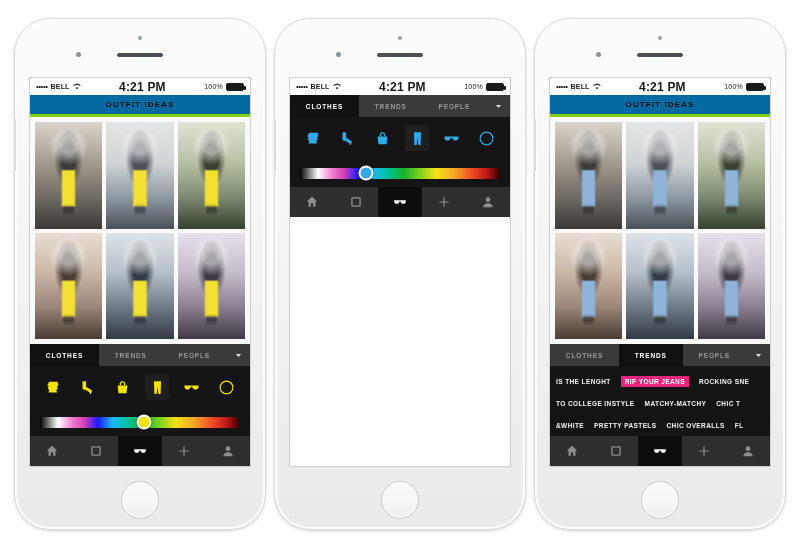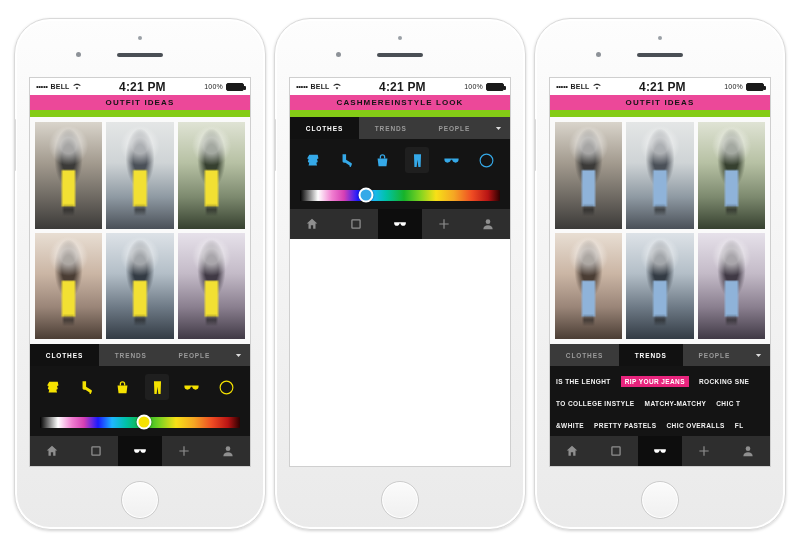--- a/index.html
+++ b/index.html
@@ -115,22 +115,22 @@
   .batt::after {
     content:""; position:absolute; right:-3px; top:2px;
     width:2px; height:4px; background:#1a1a1a; border-radius:0 1px 1px 0;
   }
 
   
   .navbar {
     flex: 0 0 22px;
     height: 22px;
     display: flex; align-items: center; justify-content: center;
-    background: #ec4899;
-    border-bottom: 7px solid #84cc16;
+    background: #0369a1;
+    border-bottom: 3px solid #84cc16;
   }
   .navtitle {
     font-size: 8px;
     font-weight: 700;
     letter-spacing: 1.1px;
     color: #141414;
   }
 
   
   .grid {
@@ -543,23 +543,20 @@
                 <path d="M12 2C7.6 2 3.7 3.8 1 6.6l2 2.2A12.8 12.8 0 0 1 12 5.4c3.5 0 6.7 1.3 9 3.4l2-2.2C20.3 3.8 16.4 2 12 2z" opacity=".95"></path>
               </svg>
             </span>
     </div>
     <div class="sb-center">4:21 PM</div>
     <div class="sb-right">
       <span class="batt-pct">100%</span>
       <span class="batt"></span>
     </div>
   </div>
-      <div class="navbar">
-        <div class="navtitle">CASHMEREINSTYLE LOOK</div>
-      </div>
       <div class="panel">
         <div class="tabs">
             <div class="tab active">CLOTHES</div>
             <div class="tab ">TRENDS</div>
             <div class="tab ">PEOPLE</div>
     <div class="tab chev">
               <span class="chev-gl">
                 <svg width="9" height="9" viewBox="0 0 24 24" fill="#dcdcdc">
                   <path d="M5 8l7 8 7-8z"></path>
                 </svg>

